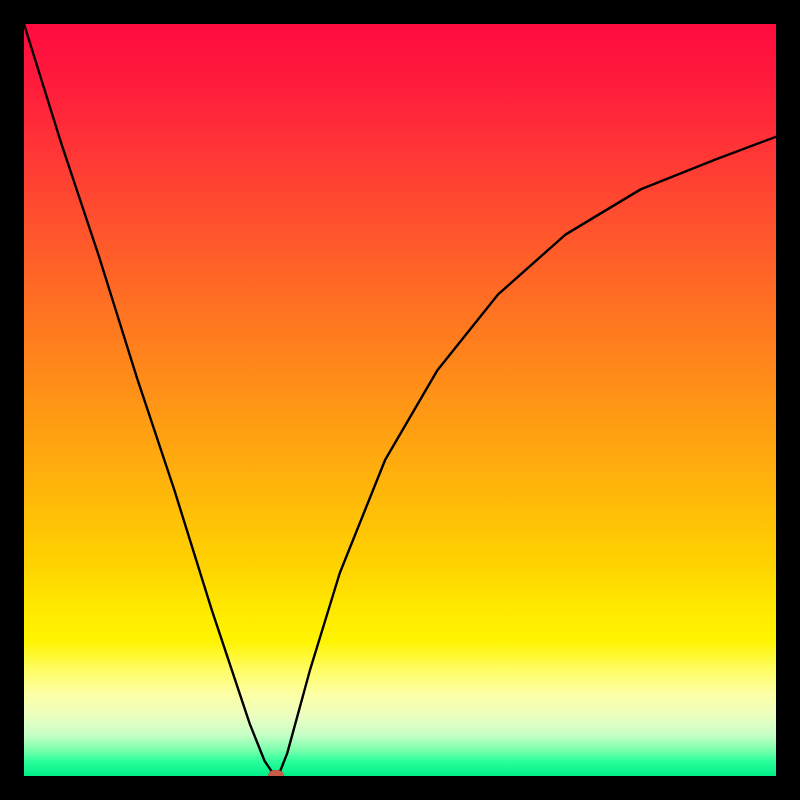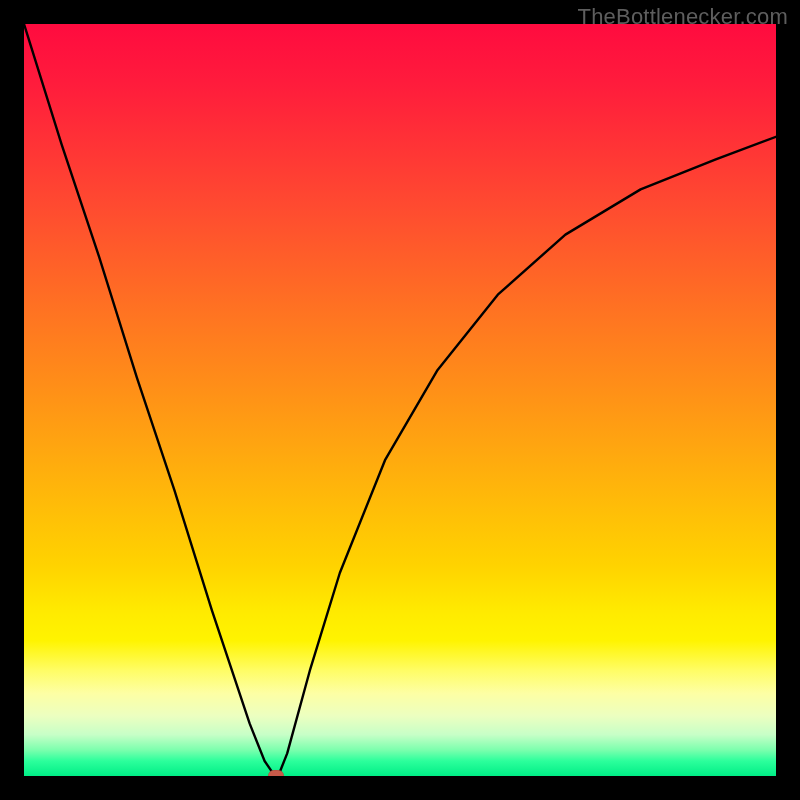--- a/index.html
+++ b/index.html
@@ -74,21 +74,20 @@
     background: #c85a4a;
     transform: translate(-50%, -50%);
     box-shadow: 0 0 0 0.5px rgba(0,0,0,0.15) inset;
   }
 </style>
 </head>
 <body>
 
 <div class="frame">
 
-  <div class="watermark">TheBottlenecker.com</div>
 
   <div class="plot-area">
 
     <div class="curve">
       <svg viewBox="0 0 752 752" preserveAspectRatio="none">
         <path id="curve-path" fill="none" stroke="#000" stroke-width="2.4" stroke-linecap="round" stroke-linejoin="round" d="M0.0 0.0 L37.6 120.3 L75.2 233.1 L112.8 353.4 L150.4 466.2 L188.0 586.6 L225.6 699.4 L240.6 737.0 L248.2 748.2 L251.9 752.0 L255.7 748.2 L263.2 729.4 L285.8 646.7 L315.8 549.0 L361.0 436.2 L413.6 345.9 L473.8 270.7 L541.4 210.6 L616.6 165.4 L691.8 135.4 L752.0 112.8"></path>
       </svg>
     </div>
 
     <div class="marker" id="min-marker" style="left: 251.92px; top: 752px;"></div>

